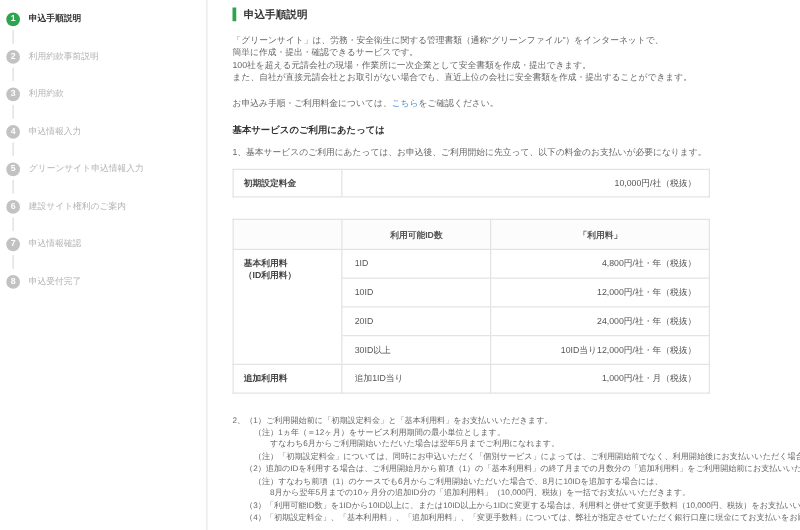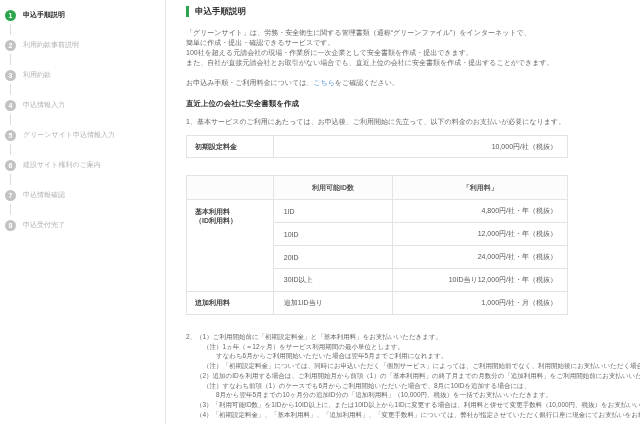--- a/index.html
+++ b/index.html
@@ -105,21 +105,21 @@
 
   <div class="intro">
     <div>「グリーンサイト」は、労務・安全衛生に関する管理書類（通称“グリーンファイル”）をインターネットで、</div>
     <div>簡単に作成・提出・確認できるサービスです。</div>
     <div>100社を超える元請会社の現場・作業所に一次企業として安全書類を作成・提出できます。</div>
     <div>また、自社が直接元請会社とお取引がない場合でも、直近上位の会社に安全書類を作成・提出することができます。</div>
   </div>
 
   <div class="fee-line"><span>お申込み手順・ご利用料金については、</span><a class="link">こちら</a><span>をご確認ください。</span></div>
 
-  <div class="subhead">直近上位の会社に安全書類を作成</div>
+  <div class="subhead">基本サービスのご利用にあたっては</div>
 
   <div class="item1">1、基本サービスのご利用にあたっては、お申込後、ご利用開始に先立って、以下の料金のお支払いが必要になります。</div>
 
   <table class="tbl-setup">
     <tbody>
       <tr>
         <td class="t-label">初期設定料金</td>
         <td class="t-value">10,000円/社（税抜）</td>
       </tr>
     </tbody>

